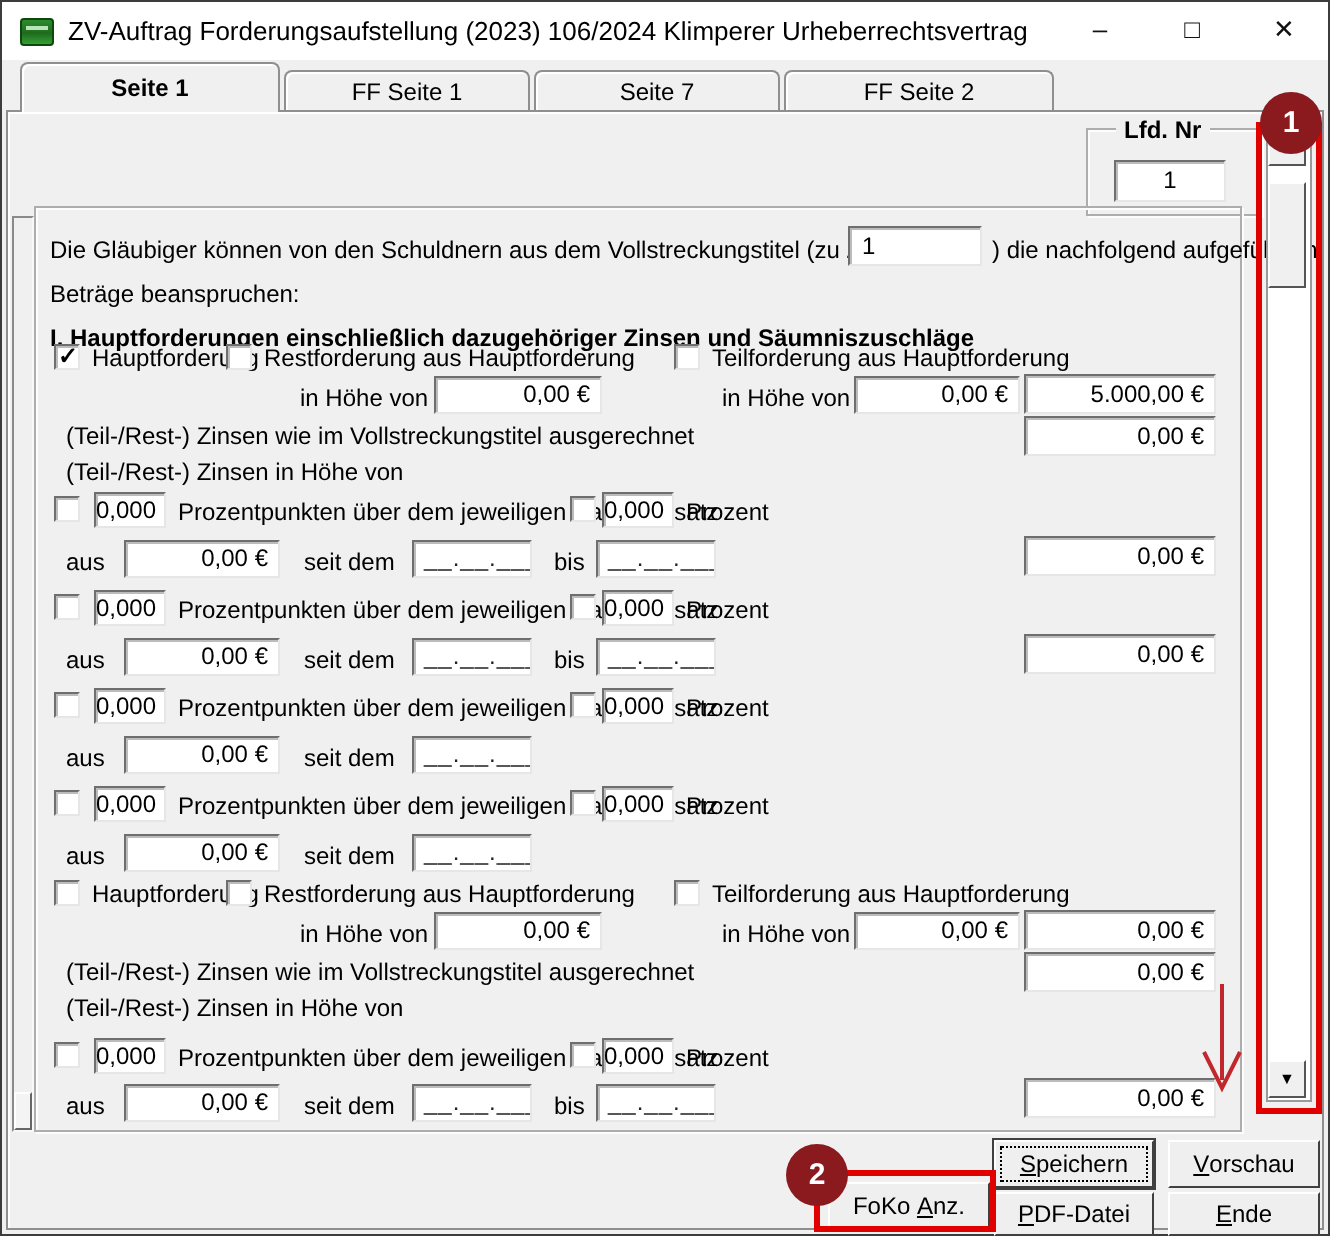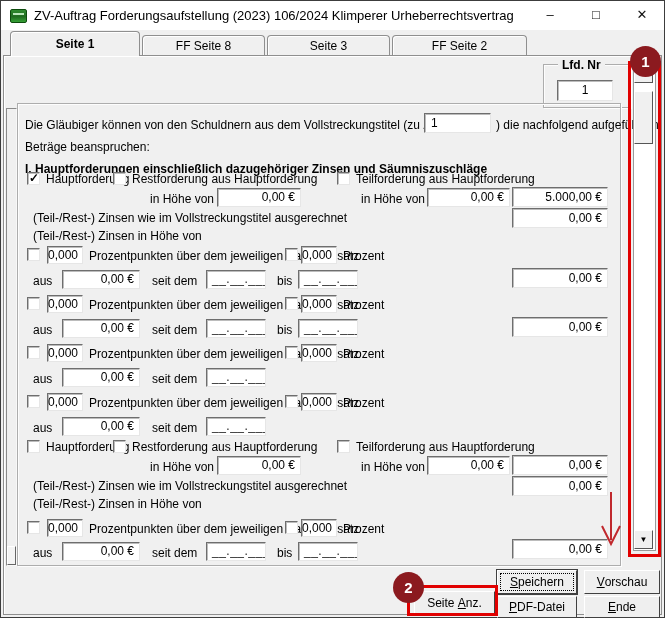--- a/index.html
+++ b/index.html
@@ -66,24 +66,24 @@
       <span>□</span>
     </div>
   <div class="tb-btn" style="left:619px;">
       <span>✕</span>
     </div>
 
   <div class="tab active" style="left:10px;width:130px;">
       <span>Seite 1</span>
     </div>
   <div class="tab inactive" style="left:142px;width:123px;">
-      <span>FF Seite 8</span>
+      <span>FF Seite 1</span>
     </div>
   <div class="tab inactive" style="left:267px;width:123px;">
-      <span>Seite 3</span>
+      <span>Seite 7</span>
     </div>
   <div class="tab inactive" style="left:392px;width:135px;">
       <span>FF Seite 2</span>
     </div>
 
   <div class="page"></div>
 
 
   <div class="gb" style="left:543px;top:64px;width:88px;height:44px;"></div>
   <div class="gb-legend abs" style="left:558px;top:58px;">Lfd. Nr</div>
@@ -204,21 +204,21 @@
   <div class="scroll-btn" style="left:634px;top:64px;">
       <span>▲</span>
     </div>
   <div class="scroll-thumb" style="left:634px;top:91px;height:53px;"></div>
   <div class="scroll-btn" style="left:634px;top:530px;">
       <span>▼</span>
     </div>
 
   <div class="btn default" style="left:497px;top:570px;width:80px;height:24px;"><span></span><span class="u">S</span><span>peichern</span></div>
   <div class="btn" style="left:584px;top:570px;width:76px;height:24px;"><span></span><span class="u">V</span><span>orschau</span></div>
-  <div class="btn" style="left:414px;top:591px;width:81px;height:23px;"><span>Seite </span><span class="u">A</span><span>nz.</span></div>
+  <div class="btn" style="left:414px;top:591px;width:81px;height:23px;"><span>FoKo </span><span class="u">A</span><span>nz.</span></div>
   <div class="btn" style="left:497px;top:596px;width:80px;height:22px;"><span></span><span class="u">P</span><span>DF-Datei</span></div>
   <div class="btn" style="left:584px;top:596px;width:76px;height:22px;"><span></span><span class="u">E</span><span>nde</span></div>
 
   <div class="ann-rect" style="left:628px;top:61px;width:33px;height:496px;"></div>
   <div class="ann-circle" style="left:630px;top:46px;">1</div>
   <svg class="abs" style="left:598px;top:488px;z-index:21;" width="26" height="62">
     <line x1="13" y1="4" x2="13" y2="52" stroke="#c0282d" stroke-width="2"></line>
     <polyline points="4,38 13,56 22,38" fill="none" stroke="#c0282d" stroke-width="2"></polyline>
   </svg>
   <div class="ann-rect" style="left:407px;top:585px;width:91px;height:31px;"></div>

